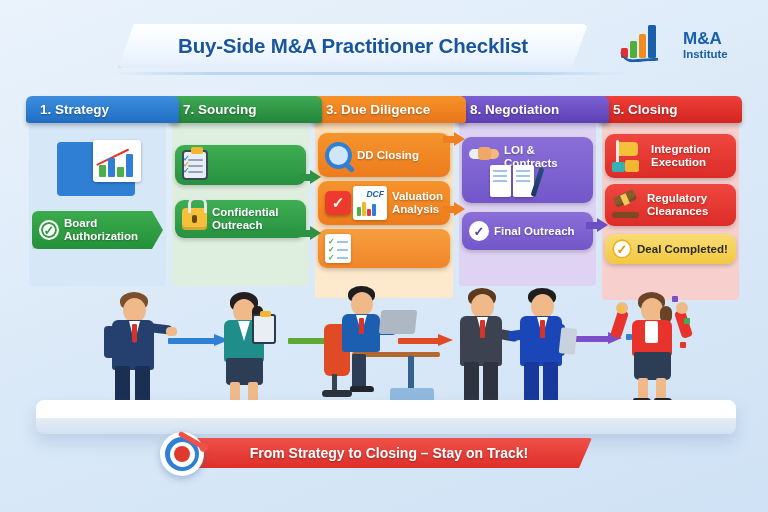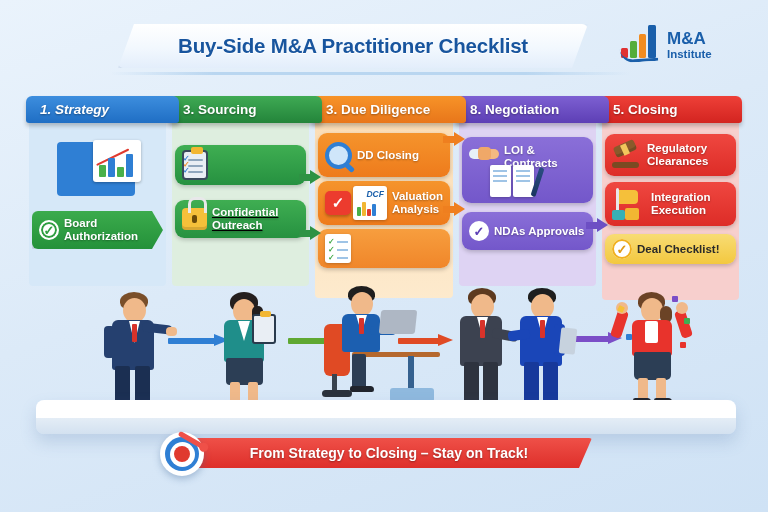--- a/index.html
+++ b/index.html
@@ -25,21 +25,21 @@
     letter-spacing: -0.2px; white-space: nowrap;
     text-shadow: 0 1px 0 #ffffff;
   }
   .titlebar-underline {
     position: absolute; left: 110px; top: 72px; width: 520px; height: 3px;
     background: linear-gradient(90deg, rgba(160,200,240,0) 0%, #b9d6f0 20%, #b9d6f0 80%, rgba(160,200,240,0) 100%);
     border-radius: 2px;
   }
 
   
-  .logo { position: absolute; left: 620px; top: 20px; width: 140px; height: 50px; display: flex; align-items: center; gap: 7px; }
+  .logo { position: absolute; left: 620px; top: 20px; width: 140px; height: 50px; display: flex; align-items: center; gap: 23px; }
   .logo-mark { position: relative; width: 40px; height: 38px; }
   .logo-mark .bar { position: absolute; bottom: 6px; border-radius: 1.5px; }
   .logo-mark .b1 { left: 1px;  width: 7px; height: 10px; background: #e03131; }
   .logo-mark .b2 { left: 10px; width: 7px; height: 17px; background: #54ad3a; }
   .logo-mark .b3 { left: 19px; width: 7px; height: 24px; background: #f18c20; }
   .logo-mark .b4 { left: 28px; width: 8px; height: 33px; background: #1a5faa; }
   .logo-mark .swoosh {
     position: absolute; left: 0; bottom: 2px; width: 38px; height: 14px;
     border-bottom: 3px solid #1a5faa; border-radius: 0 0 0 30px;
     transform: rotate(-4deg);
@@ -58,21 +58,21 @@
   .col-head {
     position: relative; z-index: 3; height: 27px; border-radius: 6px 6px 3px 3px;
     display: flex; align-items: center; padding-left: 14px;
     box-shadow: 0 3px 4px rgba(0,0,0,0.22);
     margin-right: -10px;
   }
   .col-head span {
     color: #ffffff; font-size: 13.5px; font-weight: bold; white-space: nowrap;
     text-shadow: 0 1px 2px rgba(0,0,0,0.35);
   }
-  .c1 .col-head { z-index: 9; font-style: italic; } .c2 .col-head { z-index: 8; }
+  .c1 .col-head { z-index: 9; } .c2 .col-head { z-index: 8; }
   .c3 .col-head { z-index: 7; } .c4 .col-head { z-index: 6; }
   .c5 .col-head { z-index: 5; margin-right: 0; }
 
   .items { position: relative; z-index: 4; padding: 11px 6px 0 6px; display: flex; flex-direction: column; gap: 7px; }
   .card {
     position: relative; border-radius: 9px; min-height: 38px;
     display: flex; align-items: center; gap: 5px; padding: 5px 7px;
     box-shadow: 0 2px 4px rgba(0,0,0,0.20);
   }
   .card-label {
@@ -256,34 +256,34 @@
         <div class="card hexcard" style="background:linear-gradient(180deg,#3bab4c,#24913a); margin-top:4px;">
           <span class="chk chk-green ic">✓</span>
           <span class="card-label">Board Authorization</span>
         </div>
       </div>
     </div>
 
     <div class="col c2">
       <div class="col-body" style="background:#deeedf;"></div>
       <div class="col-head" style="background:linear-gradient(180deg,#3faa54,#23843a);">
-        <span>3. Sourcing</span>
+        <span>7. Sourcing</span>
       </div>
       <div class="items" style="padding-top:22px;">
         <div class="card" style="background:linear-gradient(180deg,#3fae52,#269140);">
           <span class="clip ic">
             <em></em>
               <em></em>
               <em></em>
               <b>✓</b>
               <b>✓</b>
               <b>✓</b>
           </span>
         </div>
-        <div class="card" style="background:linear-gradient(180deg,#3fae52,#269140); margin-top:8px;text-decoration:underline;">
+        <div class="card" style="background:linear-gradient(180deg,#3fae52,#269140); margin-top:8px;">
           <span class="lock ic"></span>
           <span class="card-label">Confidential Outreach</span>
         </div>
       </div>
       <div class="cx-arrow" style="color:#2e9244; right:-9px; top:74px;">
           <i></i>
         </div>
       <div class="cx-arrow" style="color:#2e9244; right:-9px; top:130px;">
           <i></i>
         </div>
@@ -353,54 +353,54 @@
             <span class="pg b">
                 <em></em>
                 <em></em>
                 <em></em>
               </span>
             <span class="pen"></span>
           </span>
         </div>
         <div class="card" style="background:linear-gradient(180deg,#8a6fd8,#7357ca); margin-top:6px;">
           <span class="chk ic" style="background:#ffffff;color:#5d3fb5;">✓</span>
-          <span class="card-label">NDAs Approvals</span>
+          <span class="card-label">Final Outreach</span>
         </div>
       </div>
       <div class="cx-arrow" style="color:#6d4fc4; right:-9px; top:122px;">
           <i></i>
         </div>
     </div>
 
     <div class="col c5">
       <div class="col-body" style="background:#f7cfcd; bottom:-14px;"></div>
       <div class="col-head" style="background:linear-gradient(180deg,#ee4038,#d32420);">
         <span>5. Closing</span>
       </div>
       <div class="items" style="padding-top:11px; gap:6px;">
-        <div class="card" style="background:linear-gradient(180deg,#ef4740,#dd2c27); min-height:42px;">
-          <span class="gavel ic">
-              <i class="head"></i>
-              <i class="band"></i>
-              <i class="base"></i>
-            </span>
-          <span class="card-label">Regulatory Clearances</span>
-        </div>
         <div class="card" style="background:linear-gradient(180deg,#ef4740,#dd2c27); min-height:44px;">
           <span class="flagset ic">
               <i class="pole"></i>
               <i class="flag"></i>
               <i class="bx1"></i>
               <i class="bx2"></i>
             </span>
           <span class="card-label">Integration Execution</span>
         </div>
+        <div class="card" style="background:linear-gradient(180deg,#ef4740,#dd2c27); min-height:42px;">
+          <span class="gavel ic">
+              <i class="head"></i>
+              <i class="band"></i>
+              <i class="base"></i>
+            </span>
+          <span class="card-label">Regulatory Clearances</span>
+        </div>
         <div class="card" style="background:linear-gradient(180deg,#f8dc74,#f3c83f); min-height:30px; margin-top:2px;">
           <span class="chk ic" style="background:#ffffff;color:#e09b16;box-shadow:inset 0 0 0 2px #f0b11f;">✓</span>
-          <span class="card-label card-dark">Deal Checklist!</span>
+          <span class="card-label card-dark">Deal Completed!</span>
         </div>
       </div>
     </div>
   </div>
 
   <div class="people">
 
     <div class="flow-arrow" style="left:168px; top:62px; width:62px;">
       <span class="shaft" style="width:48px;background:#2f7fd4;"></span>
       <span class="head" style="left:46px;border-left:15px solid #2f7fd4;"></span>

